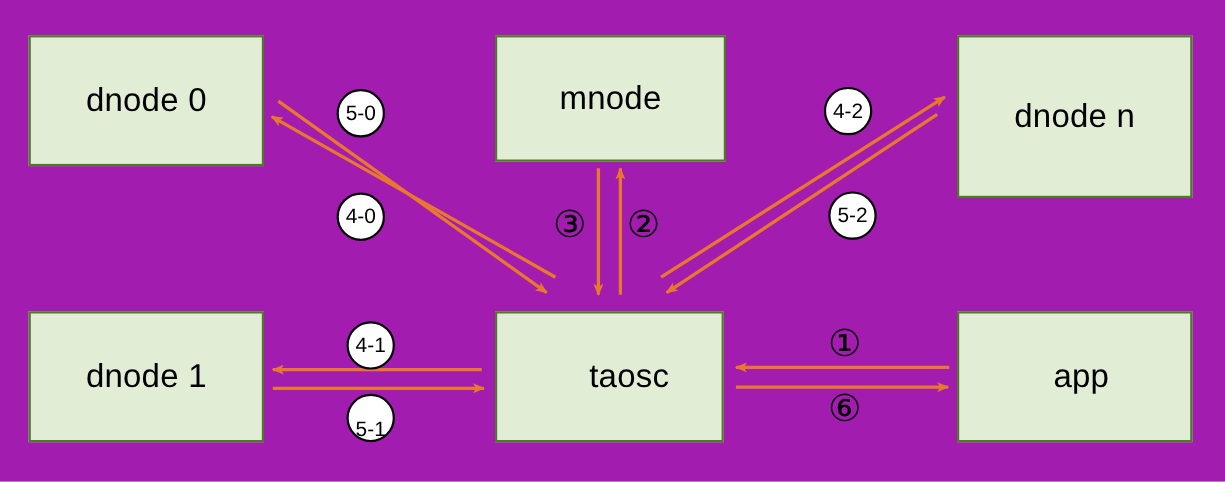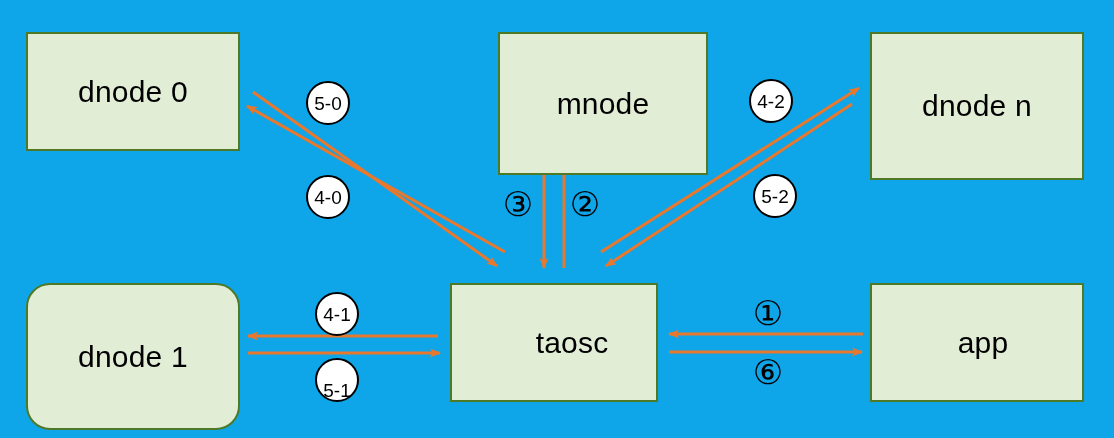--- a/index.html
+++ b/index.html
@@ -8,21 +8,21 @@
     padding: 0;
     background: #ffffff;
   }
   body {
     font-family: "Liberation Sans", "DejaVu Sans", sans-serif;
   }
   #diagram-root {
     position: relative;
     width: 1114px;
     height: 438px;
-    background: #0ea5e9;
+    background: #a21caf;
     overflow: hidden;
   }
   .node-box {
     position: absolute;
     box-sizing: border-box;
     background: #e2edd6;
     border: 2px solid #4e7a28;
     display: flex;
     align-items: center;
     justify-content: center;
@@ -101,29 +101,29 @@
     <line class="edge-line" x1="248" y1="353" x2="440" y2="353" marker-end="url(#arrowhead)"></line>
 
     <line class="edge-line" x1="863" y1="334" x2="669" y2="334" marker-end="url(#arrowhead)"></line>
     <line class="edge-line" x1="669" y1="352" x2="862" y2="352" marker-end="url(#arrowhead)"></line>
   </svg>
 
   <div class="node-box" style="left:26px; top:32px; width:214px; height:119px;">
     <span class="node-label">dnode 0</span>
   </div>
 
-  <div class="node-box" style="left:450px; top:32px; width:210px; height:143px;margin-left:48px;">
+  <div class="node-box" style="left:450px; top:32px; width:210px; height:115px;">
     <span class="node-label">mnode</span>
   </div>
 
   <div class="node-box" style="left:870px; top:32px; width:214px; height:148px;">
     <span class="node-label">dnode n</span>
   </div>
 
-  <div class="node-box" style="left:26px; top:283px; width:214px; height:147px;border-radius:24px;">
+  <div class="node-box" style="left:26px; top:283px; width:214px; height:119px;">
     <span class="node-label">dnode 1</span>
   </div>
 
   <div class="node-box" style="left:450px; top:283px; width:208px; height:119px;padding-left:36px;">
     <span class="node-label">taosc</span>
   </div>
 
   <div class="node-box" style="left:870px; top:283px; width:214px; height:119px;padding-left:12px;">
     <span class="node-label">app</span>
   </div>

